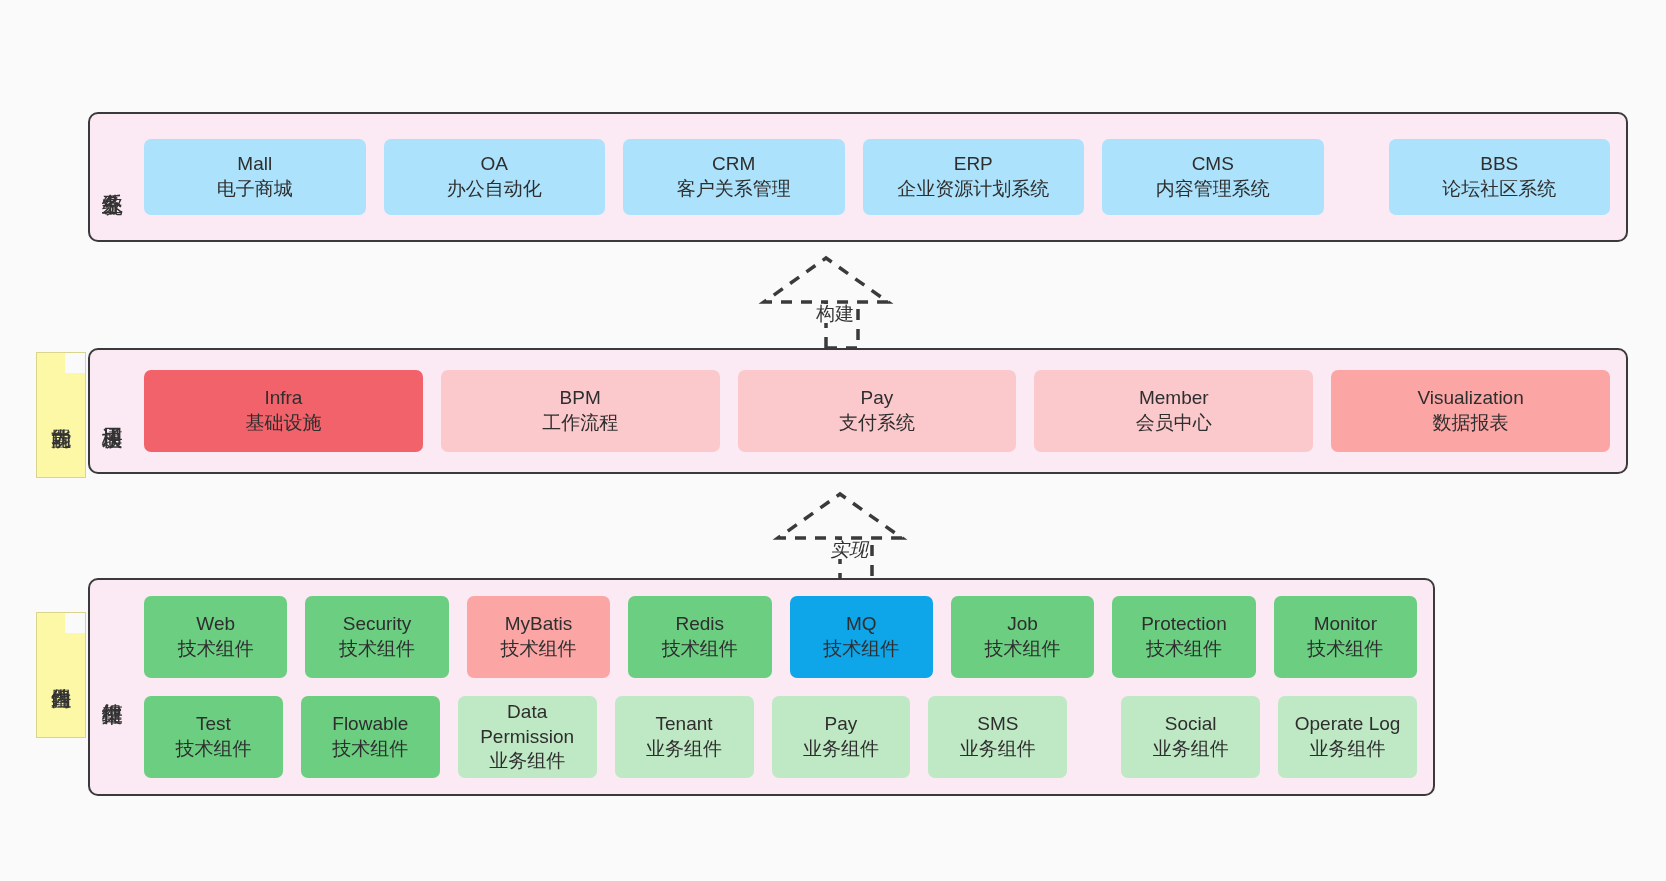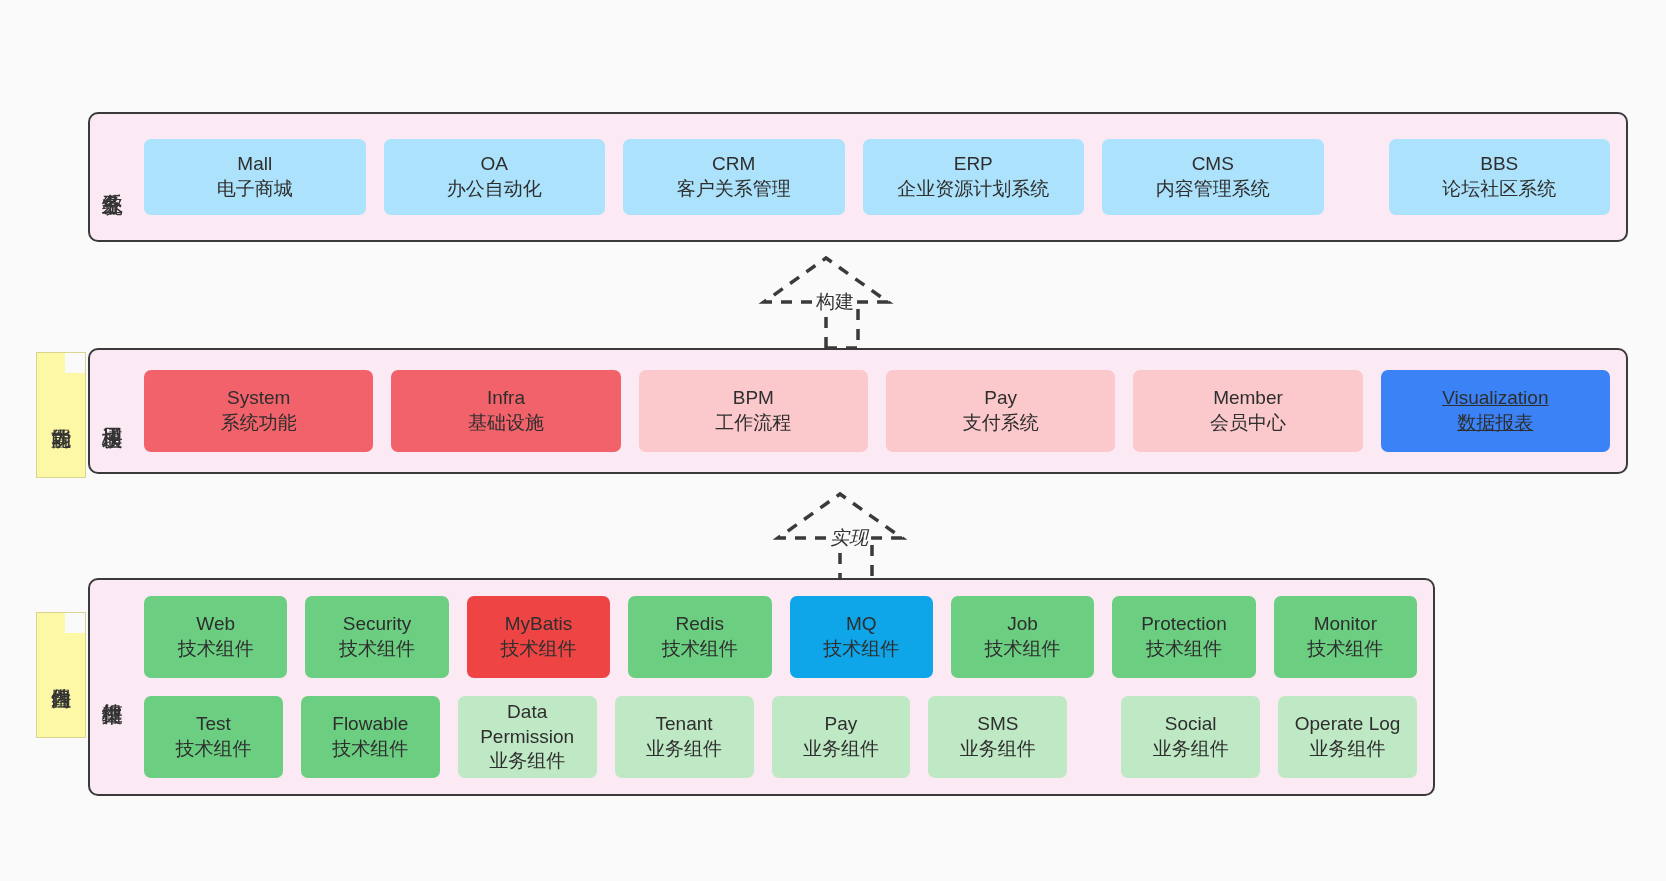--- a/index.html
+++ b/index.html
@@ -113,20 +113,21 @@
   #conn-impl{left:762px; top:488px;}
   .conn svg{position:absolute; left:0; top:0; overflow:visible;}
   .conn-label{
     position:absolute;
     font-size:19px;
     color:#333;
     background:#fafafa;
     padding:0 2px;
     white-space:nowrap;
     line-height:1;
+    margin-top:12px;
   }
   #conn-build .conn-label{left:66px; top:40px;}
   #conn-impl  .conn-label{left:66px; top:40px;font-style:italic;}
 </style>
 </head>
 <body>
 
 <div class="canvas">
 
   <div class="band" id="band-business">
@@ -167,40 +168,36 @@
       <path d="M 78 96 L 110 96 L 110 50" fill="none" stroke="#3a3a3a" stroke-width="3.5" stroke-dasharray="11,9"></path>
     </svg>
     <span class="conn-label">构建</span>
   </div>
 
   <div class="band" id="band-modules">
     <div class="band-title">通用模块</div>
     <div class="band-body">
         <div class="row">
           <div class="cell" style="background: rgb(242, 98, 106);">
-            <div class="t1">System</div>
-            <div class="t2">系统功能</div>
-          </div>
-          <div class="cell" style="background: rgb(242, 98, 106);">
             <div class="t1">Infra</div>
             <div class="t2">基础设施</div>
           </div>
           <div class="cell" style="background: rgb(251, 200, 204);">
             <div class="t1">BPM</div>
             <div class="t2">工作流程</div>
           </div>
           <div class="cell" style="background: rgb(251, 200, 204);">
             <div class="t1">Pay</div>
             <div class="t2">支付系统</div>
           </div>
           <div class="cell" style="background: rgb(251, 200, 204);">
             <div class="t1">Member</div>
             <div class="t2">会员中心</div>
           </div>
-          <div class="cell" style="background: #3b82f6; text-decoration: underline;">
+          <div class="cell" style="background: #fca5a5;">
             <div class="t1">Visualization</div>
             <div class="t2">数据报表</div>
           </div>
         </div>
       </div>
   </div>
 
   <div class="conn" id="conn-impl">
     <svg width="180" height="100" viewBox="0 0 180 100">
       <path d="M 78 96 L 78 50 L 16 50 L 78 6 L 140 50 L 78 50" fill="none" stroke="#3a3a3a" stroke-width="3.5" stroke-dasharray="11,9"></path>
@@ -214,21 +211,21 @@
     <div class="band-body">
         <div class="row">
           <div class="cell" style="background: rgb(107, 206, 129);">
             <div class="t1">Web</div>
             <div class="t2">技术组件</div>
           </div>
           <div class="cell" style="background: rgb(107, 206, 129);">
             <div class="t1">Security</div>
             <div class="t2">技术组件</div>
           </div>
-          <div class="cell" style="background: #ef4444;">
+          <div class="cell" style="background: #fca5a5;">
             <div class="t1">MyBatis</div>
             <div class="t2">技术组件</div>
           </div>
           <div class="cell" style="background: rgb(107, 206, 129);">
             <div class="t1">Redis</div>
             <div class="t2">技术组件</div>
           </div>
           <div class="cell" style="background: #0ea5e9;">
             <div class="t1">MQ</div>
             <div class="t2">技术组件</div>

